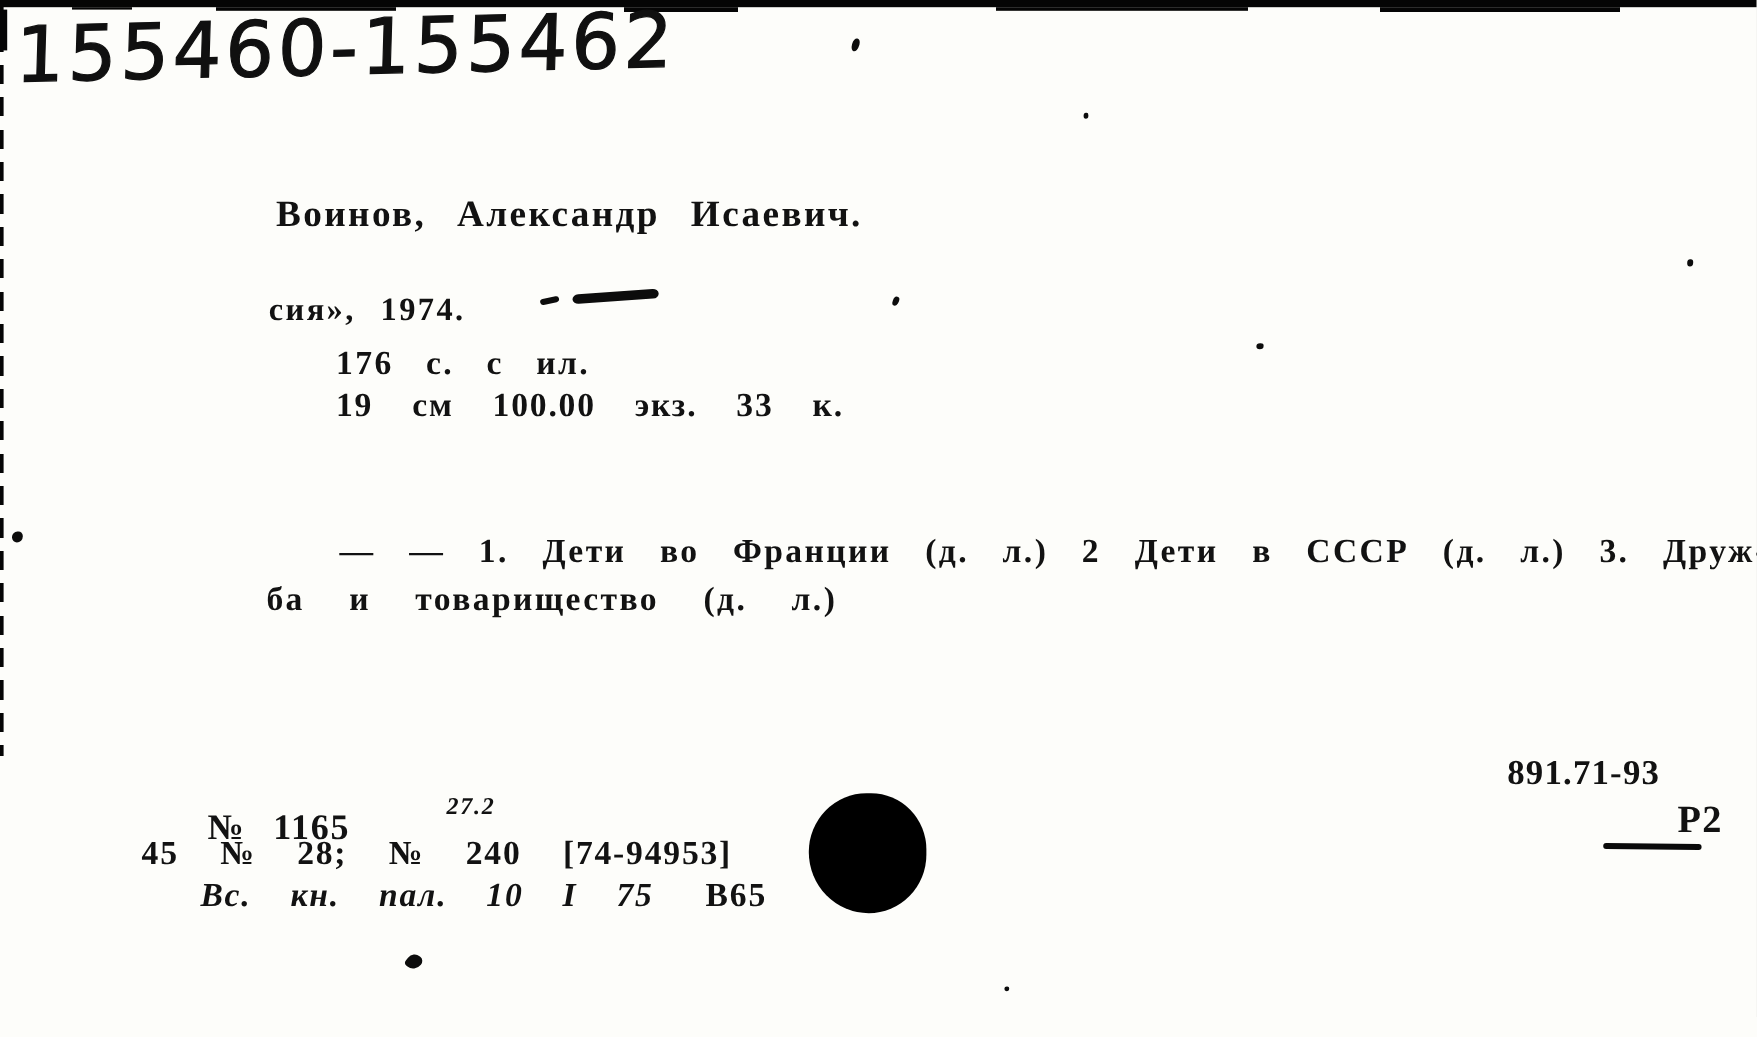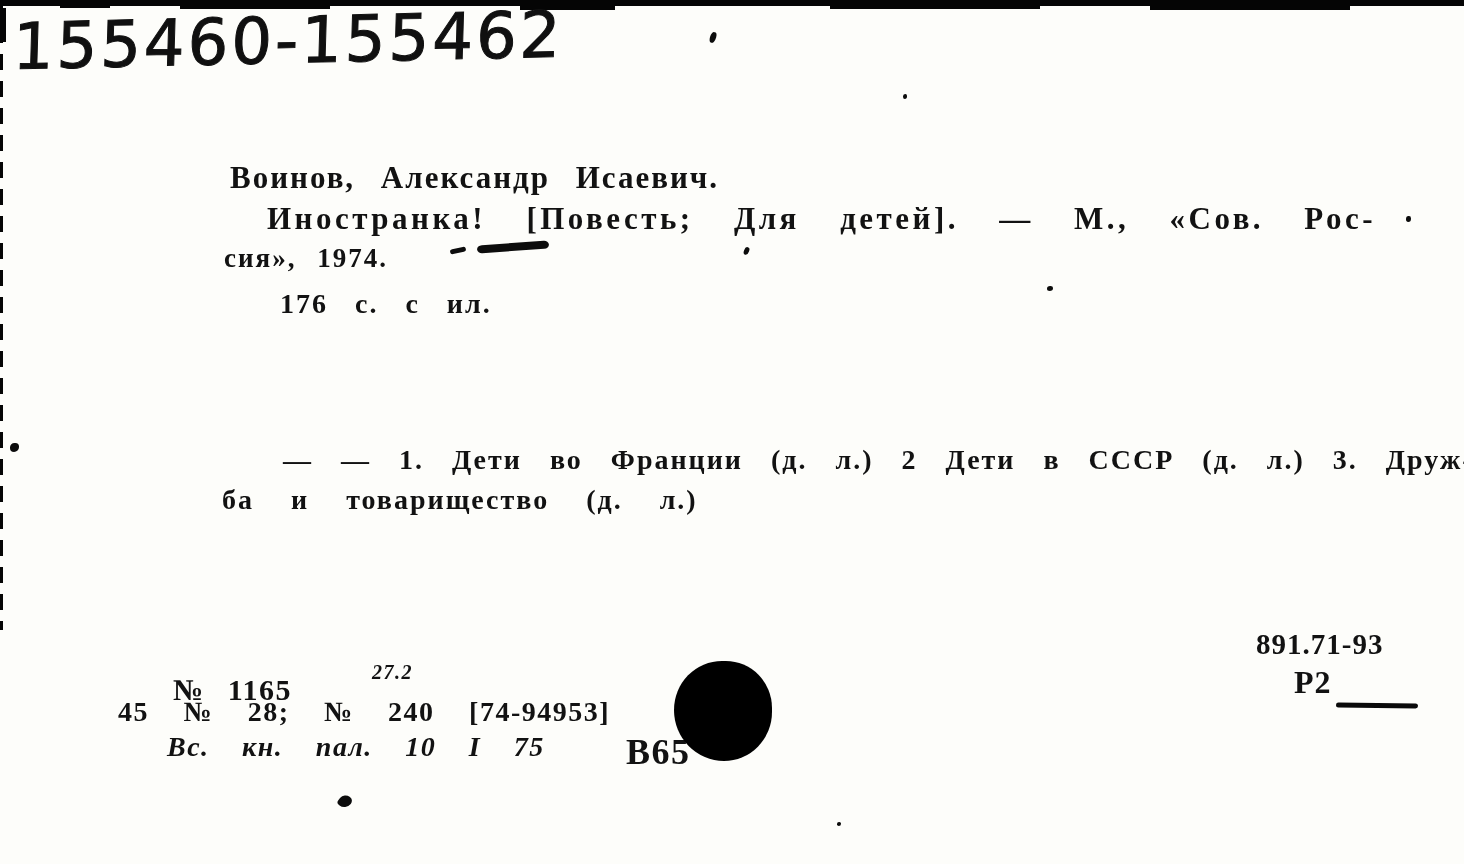--- a/index.html
+++ b/index.html
@@ -39,28 +39,28 @@
   
   .print{font-weight:700;color:#121212;}
   .author    {left:230px;top:160px;font-size:31px;letter-spacing:2px;word-spacing:16px;}
   .title1    {left:267px;top:201px;font-size:31px;letter-spacing:3.5px;word-spacing:29px;}
   .title2    {left:224px;top:243px;font-size:27px;letter-spacing:2px;word-spacing:12px;}
   .collation {left:280px;top:288px;font-size:28px;letter-spacing:2px;word-spacing:18px;}
   .sizeprice {left:280px;top:323px;font-size:28px;letter-spacing:1.5px;word-spacing:24px;}
   .trac1     {left:283px;top:444px;font-size:28px;letter-spacing:2px;word-spacing:19px;}
   .trac2     {left:222px;top:484px;font-size:28px;letter-spacing:2px;word-spacing:28px;font-family:Liberation Serif, serif;}
   .udc       {left:1256px;top:628px;font-size:29px;letter-spacing:1px;}
-  .litcode   {left:1294px;top:664px;font-size:32px;letter-spacing:1px;}
+  .litcode   {left:1398px;top:664px;font-size:32px;letter-spacing:1px;}
   .litcode-u {left:1336px;top:703px;width:82px;height:5px;background:#0a0a0a;
               border-radius:3px;transform:rotate(0.6deg);}
   .bl1a{left:173px;top:673px;font-size:30px;letter-spacing:1.5px;word-spacing:14px;}
   .bl1b{left:372px;top:661px;font-size:20px;letter-spacing:1.5px;font-style:italic;}
   .bl2 {left:118px;top:696px;font-size:28px;letter-spacing:1.5px;word-spacing:26px;}
   .bl3a{left:167px;top:731px;font-size:28px;letter-spacing:1.5px;word-spacing:24px;font-style:italic;}
-  .bl3b{left:626px;top:731px;font-size:36px;letter-spacing:1.5px;}
+  .bl3b{left:588px;top:731px;font-size:28px;letter-spacing:1.5px;}
 
   
   .stamp{left:674px;top:661px;width:98px;height:100px;background:#000;
          border-radius:50% 48% 50% 52%;z-index:5;}
 
   
   .pencil{left:477px;top:243px;width:72px;height:8px;background:#0c0c0c;
           border-radius:5px/4px;transform:rotate(-4deg);}
   .pencil-tick{left:450px;top:248px;width:16px;height:5px;background:#0c0c0c;
           border-radius:3px;transform:rotate(-12deg);}
@@ -84,23 +84,23 @@
   <div class="abs edge-chunk ec2"></div>
   <div class="abs edge-chunk ec3"></div>
   <div class="abs edge-chunk ec4"></div>
   <div class="abs edge-chunk ec5"></div>
   <div class="abs edge-left"></div>
   <div class="abs corner-mark"></div>
 
   <div class="abs handwriting">155460-155462</div>
 
   <div class="abs print author">Воинов, Александр Исаевич.</div>
-  <div class="abs print title1">Иностранка! [Повесть; Для детей]. — М., «Сов. Рос-</div>
   <div class="abs print title2">сия», 1974.</div>
   <div class="abs print collation">176 с. с ил.</div>
+  <div class="abs print sizeprice">19 см 100.00 экз. 33 к.</div>
 
   <div class="abs print trac1">— — 1. Дети во Франции (д. л.) 2 Дети в СССР (д. л.) 3. Друж-</div>
   <div class="abs print trac2">ба и товарищество (д. л.)</div>
 
   <div class="abs print udc">891.71-93</div>
   <div class="abs print litcode">Р2</div>
   <div class="abs litcode-u"></div>
 
   <div class="abs print bl1a">№ 1165</div>
   <div class="abs print bl1b">27.2</div>

